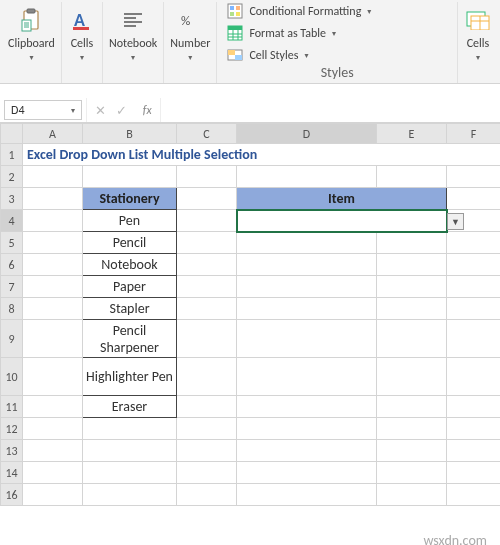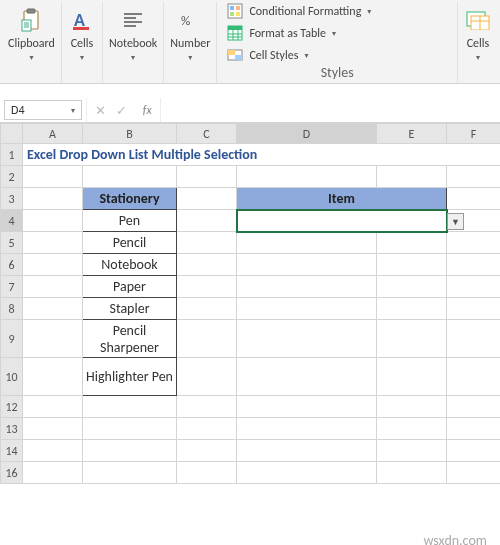--- a/index.html
+++ b/index.html
@@ -287,20 +287,29 @@
     <tr class="tall">
       <th class="rowhdr">10</th>
       <td class="cell"></td>
       <td class="cell data-cell">Highlighter Pen</td>
       <td class="cell"></td>
           <td class="cell"></td>
           <td class="cell"></td>
           <td class="cell"></td>
     </tr>
     <tr>
+      <th class="rowhdr">11</th>
+      <td class="cell"></td>
+      <td class="cell data-cell">Eraser</td>
+      <td class="cell"></td>
+          <td class="cell"></td>
+          <td class="cell"></td>
+          <td class="cell"></td>
+    </tr>
+    <tr>
           <th class="rowhdr">12</th>
           <td class="cell"></td>
           <td class="cell"></td>
           <td class="cell"></td>
           <td class="cell"></td>
           <td class="cell"></td>
           <td class="cell"></td>
         </tr>
     <tr>
           <th class="rowhdr">13</th>

